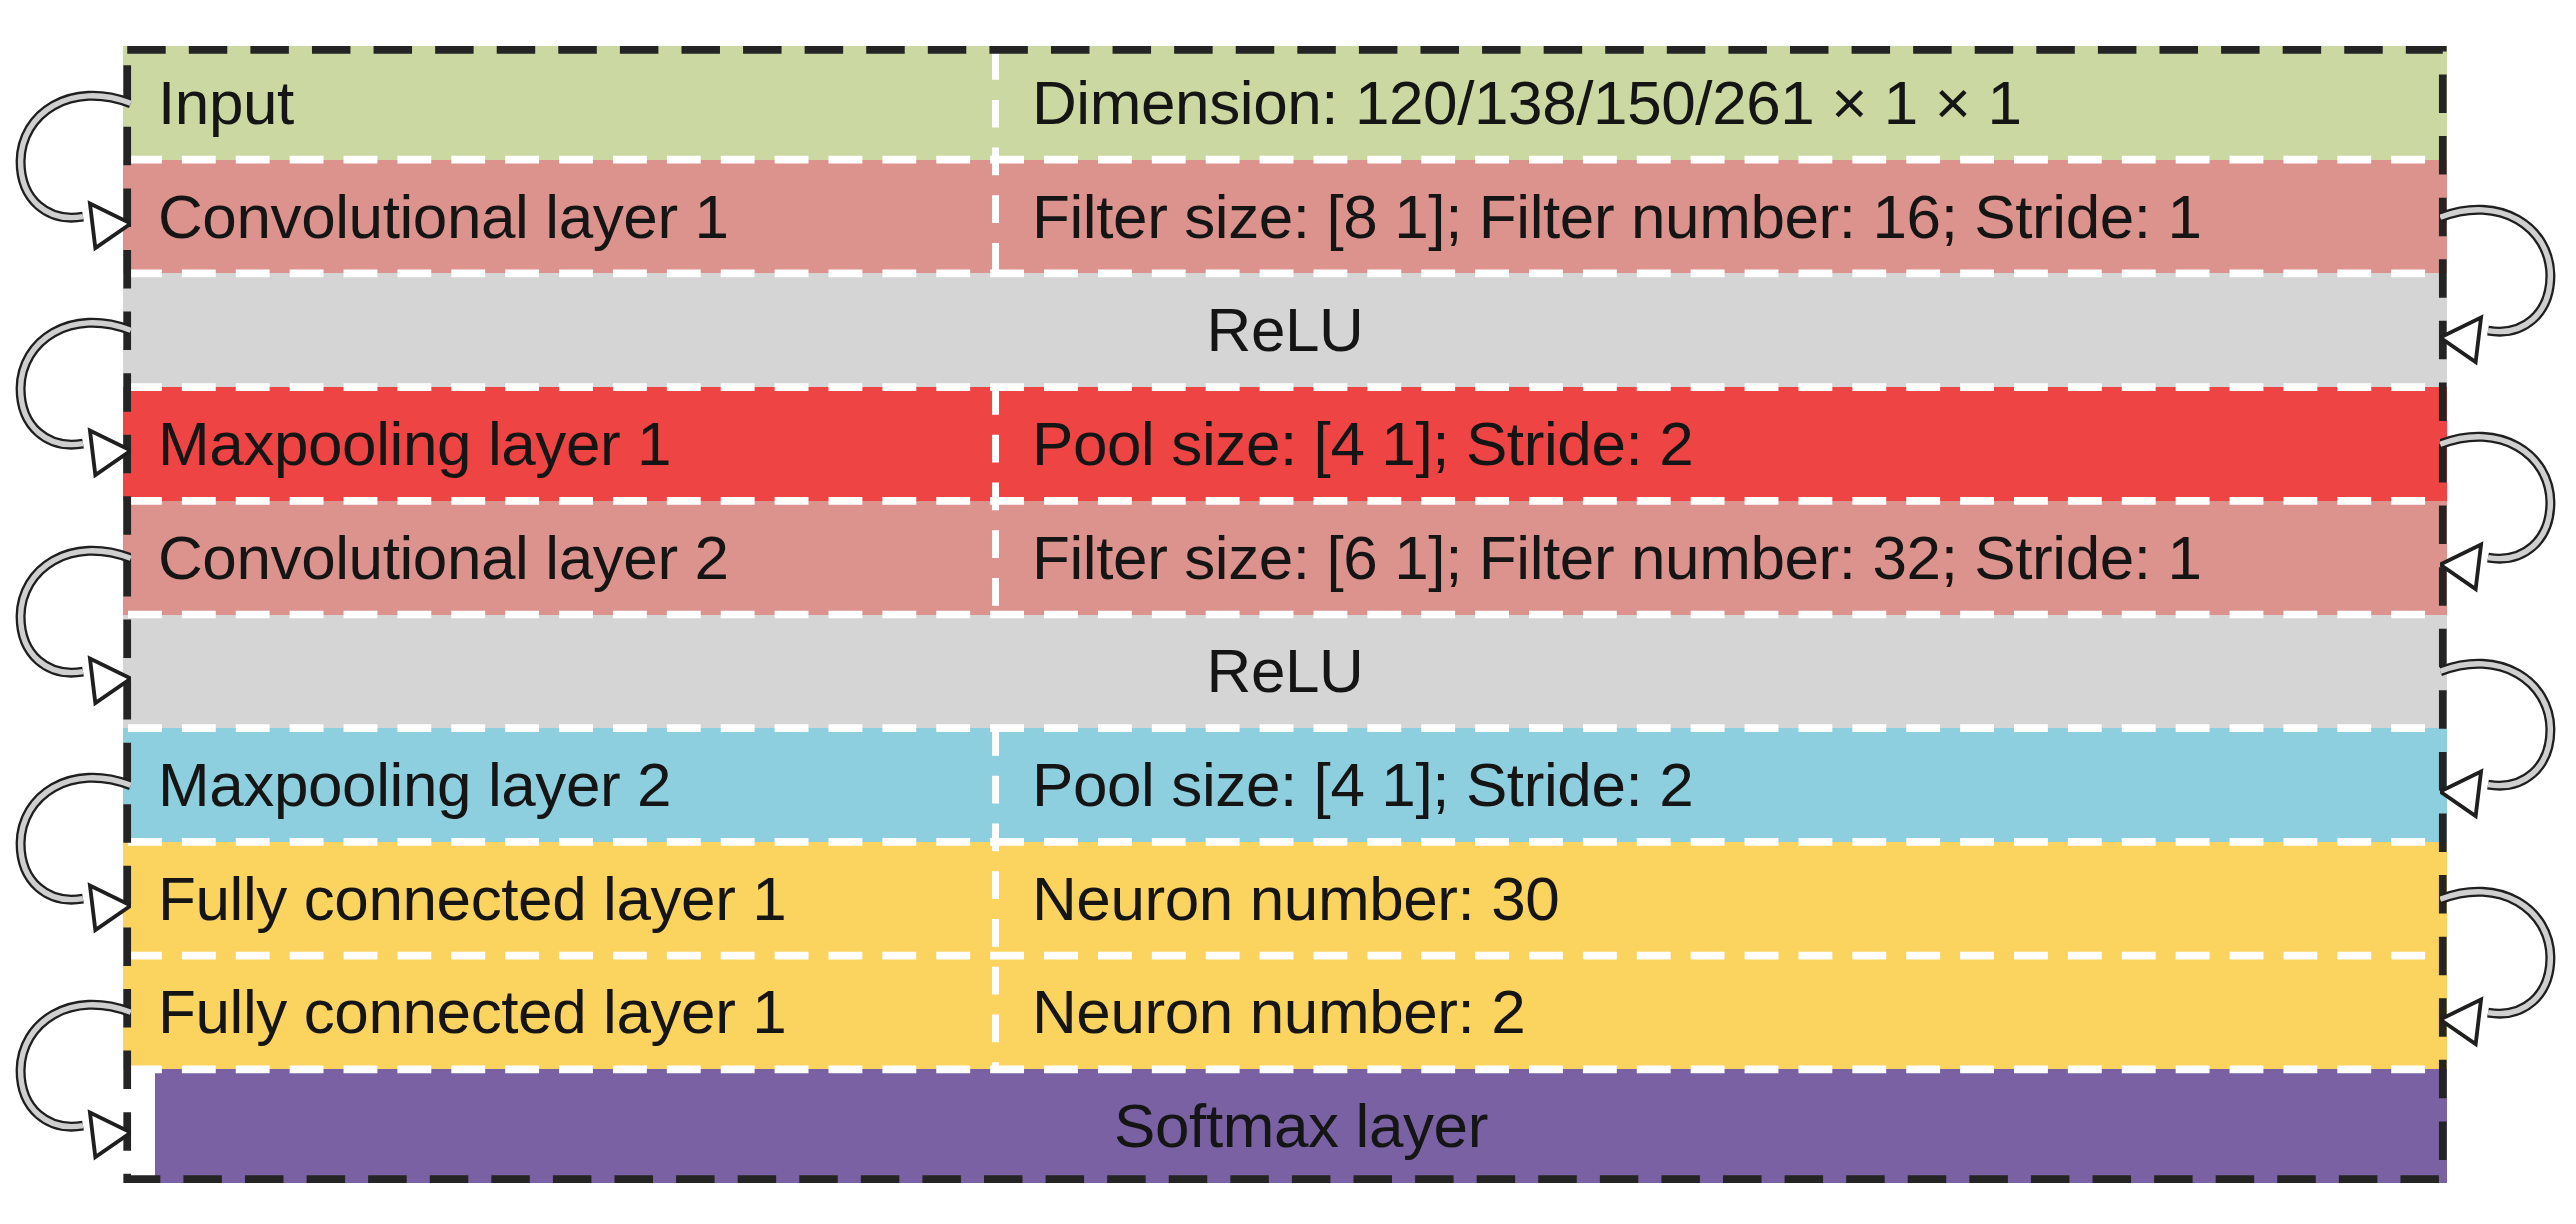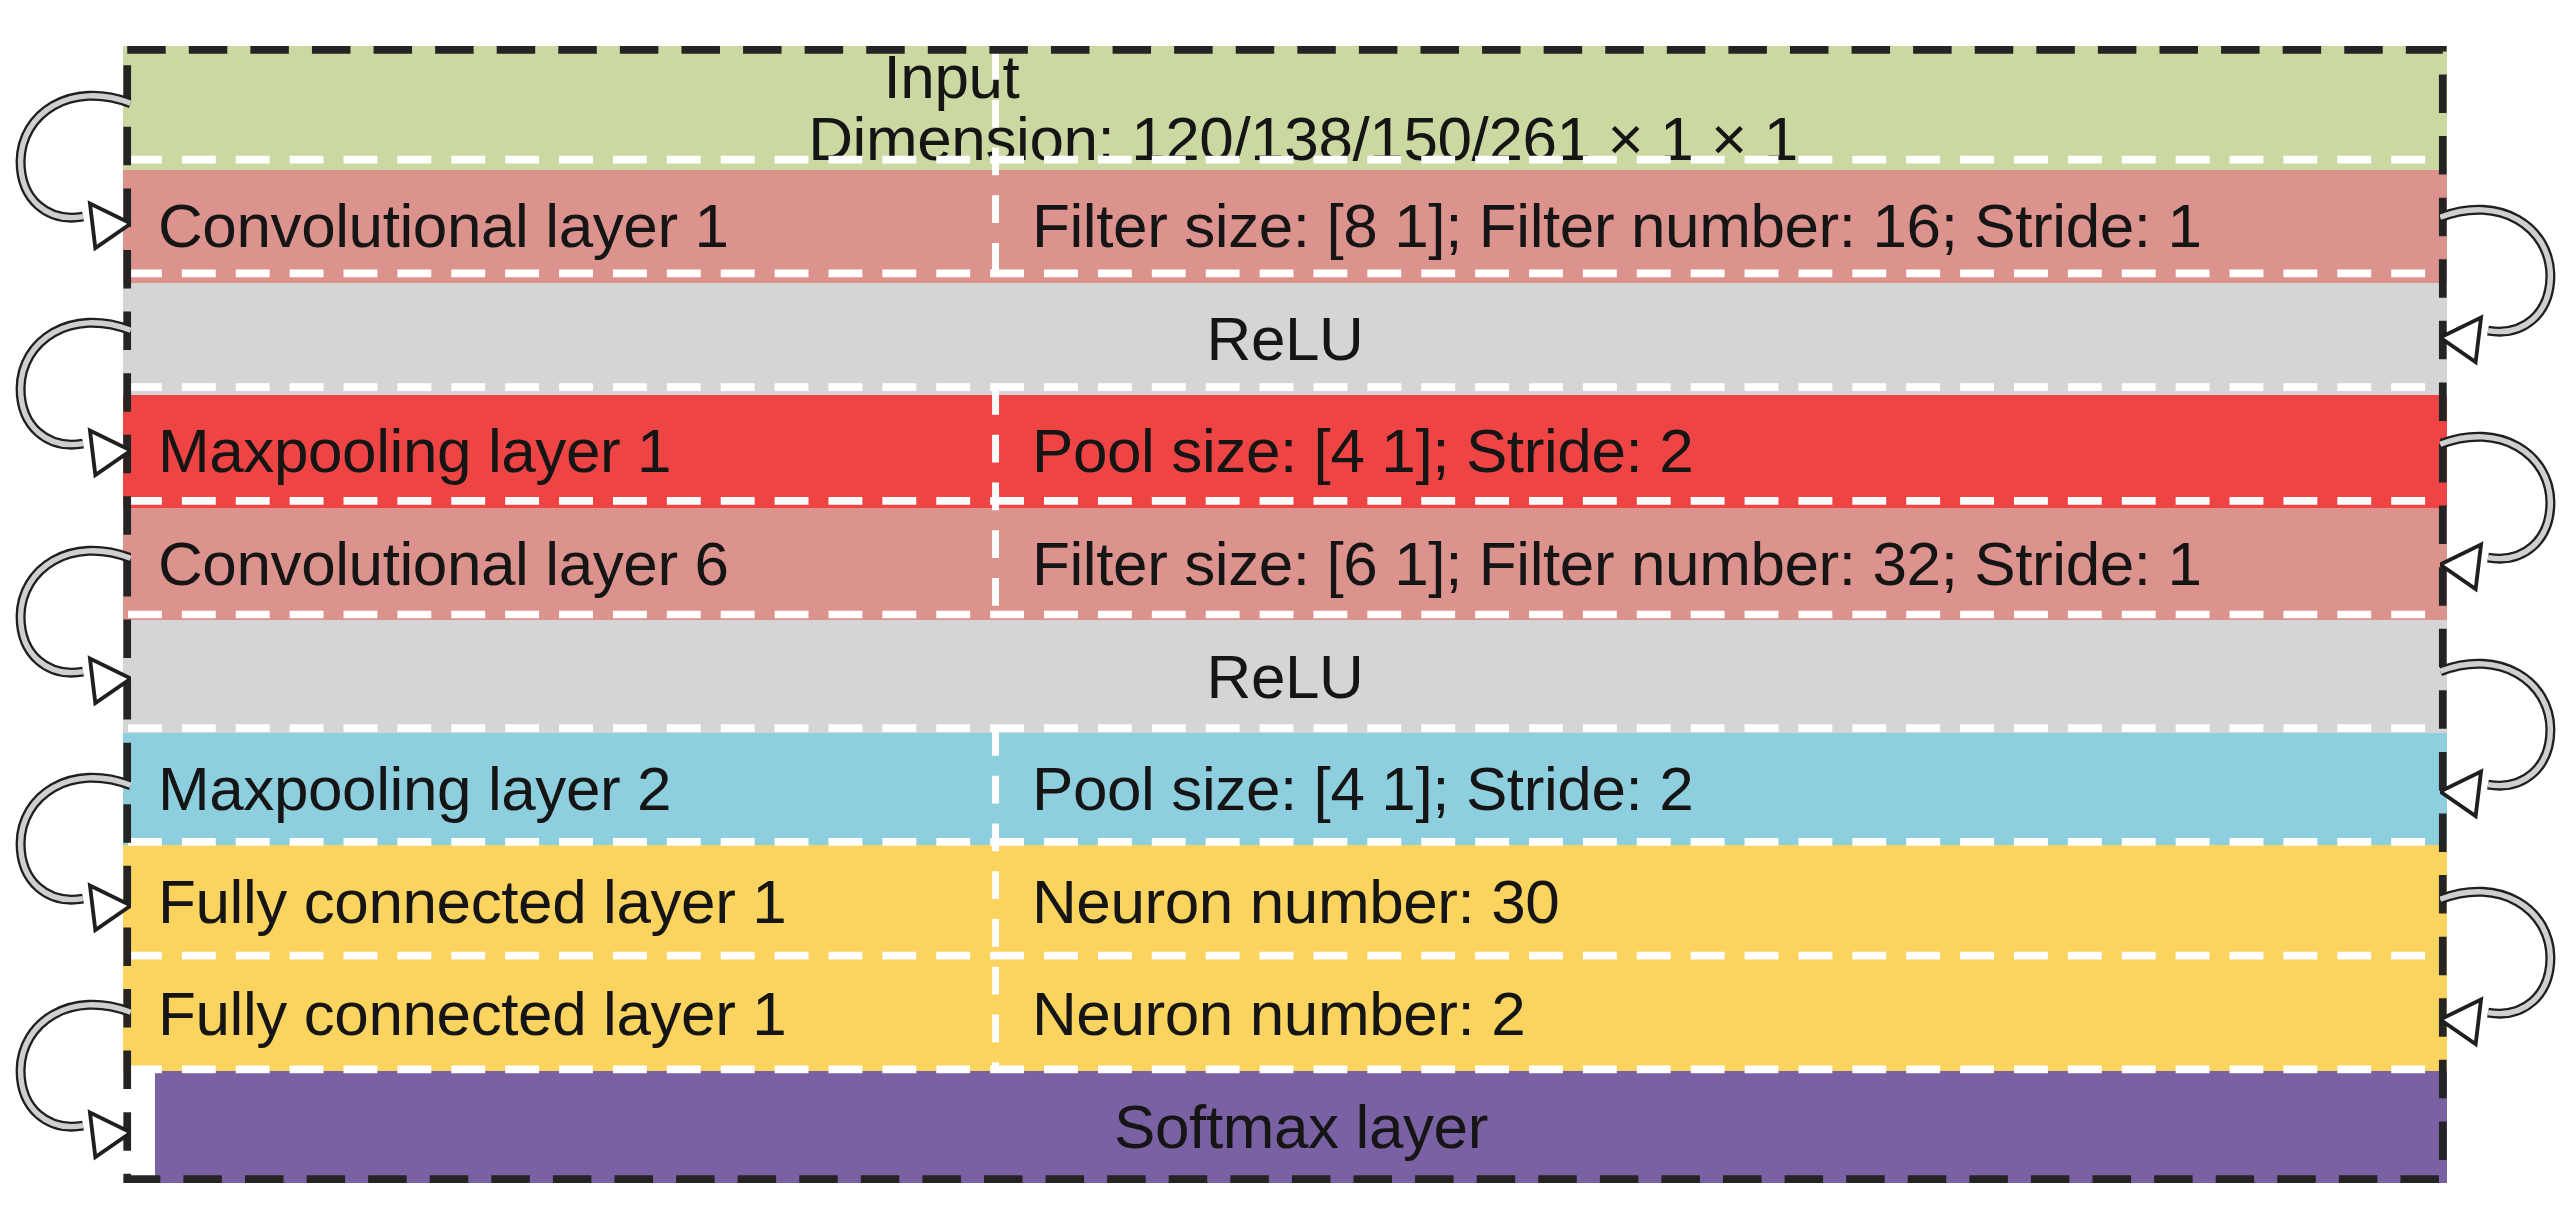--- a/index.html
+++ b/index.html
@@ -31,21 +31,21 @@
   .arrow-left{left:15.4px;}
   .arrow-right{left:2440px;transform:scaleX(-1);}
 </style>
 </head>
 <body>
 
 <div class="canvas">
 
   <div class="layer-table">
 
-    <div class="row" style="background-color: rgb(203, 216, 161); flex-direction: column;">
+    <div class="row" style="background-color: rgb(203, 216, 161);">
       <div class="cell left">
         <span>Input</span>
       </div>
       <div class="cell right">
         <span>Dimension: 120/138/150/261 × 1 × 1</span>
       </div>
     </div>
 
     <div class="row" style="background-color: rgb(220, 146, 141);">
       <div class="cell left">
@@ -66,21 +66,21 @@
       <div class="cell left">
         <span>Maxpooling layer 1</span>
       </div>
       <div class="cell right">
         <span>Pool size: [4 1]; Stride: 2</span>
       </div>
     </div>
 
     <div class="row" style="background-color: rgb(220, 146, 141);">
       <div class="cell left">
-        <span>Convolutional layer 6</span>
+        <span>Convolutional layer 2</span>
       </div>
       <div class="cell right">
         <span>Filter size: [6 1]; Filter number: 32; Stride: 1</span>
       </div>
     </div>
 
     <div class="row" style="background-color: rgb(213, 213, 213);">
       <div class="cell full">
         <span>ReLU</span>
       </div>

